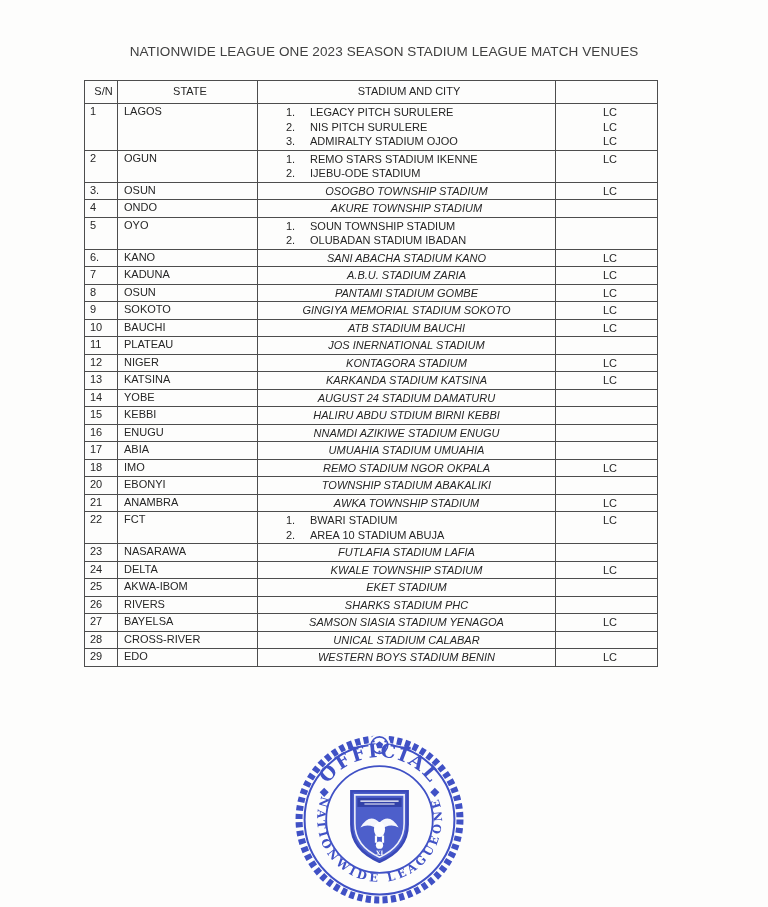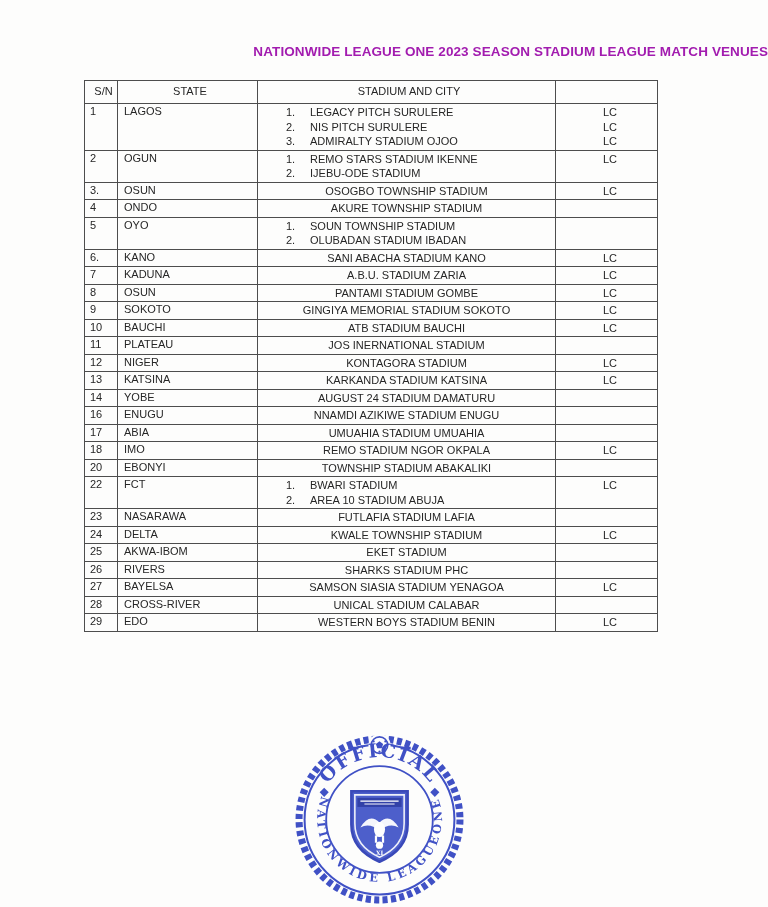--- a/index.html
+++ b/index.html
@@ -4,39 +4,39 @@
 <style>
   html,body{margin:0;padding:0;}
   body{
     width:768px;height:907px;position:relative;overflow:hidden;
     background:#fdfdfc;color:#242424;
     font-family:"Liberation Sans",sans-serif;
   }
   .page{position:absolute;inset:0;}
   .doc-title{
     position:absolute;top:44px;left:0;right:0;
-    text-align:right;font-size:13.5px;font-weight:bold;color:#a21caf;
+    text-align:center;font-size:13.5px;font-weight:normal;color:#404040;
     letter-spacing:.1px;
   }
   table.venues{
     position:absolute;left:84px;top:80px;width:573px;
     border-collapse:collapse;table-layout:fixed;
     font-size:11px;color:#262626;
   }
   .venues th,.venues td{
     border:1px solid #4d4d4d;vertical-align:top;padding:1px 0;
   }
   .venues thead th{
     font-weight:normal;text-align:center;padding:3px 0 4px 5px;
     height:15px;line-height:15px;white-space:nowrap;
   }
   td.sn{padding-left:5px;}
   td.state{padding-left:6px;white-space:nowrap;margin-left:12px;}
   .line{height:14.5px;line-height:14.5px;white-space:nowrap;overflow:hidden;}
-  .venue-center{text-align:center;}
+  .venue-center{text-align:center;font-style:italic;}
   .numbered{padding-left:28px;}
   .venue-num{display:inline-block;width:24px;}
   .lc-line{padding-left:7px;text-align:center;}
   .stamp{
     position:absolute;left:291px;top:731px;width:177px;height:177px;
     opacity:.9;
   }
 </style>
 </head>
 <body>
@@ -203,20 +203,30 @@
           <td class="sn">14</td>
           <td class="state">YOBE</td>
           <td class="venue">
             <div class="line venue-center">AUGUST 24 STADIUM DAMATURU</div>
           </td>
           <td class="lc">
             <div class="line lc-line">&nbsp;</div>
           </td>
         </tr>
         <tr>
+          <td class="sn">15</td>
+          <td class="state">KEBBI</td>
+          <td class="venue">
+            <div class="line venue-center">HALIRU ABDU STDIUM BIRNI KEBBI</div>
+          </td>
+          <td class="lc">
+            <div class="line lc-line">&nbsp;</div>
+          </td>
+        </tr>
+        <tr>
           <td class="sn">16</td>
           <td class="state">ENUGU</td>
           <td class="venue">
             <div class="line venue-center">NNAMDI AZIKIWE STADIUM ENUGU</div>
           </td>
           <td class="lc">
             <div class="line lc-line">&nbsp;</div>
           </td>
         </tr>
         <tr>
@@ -240,20 +250,30 @@
           </td>
         </tr>
         <tr>
           <td class="sn">20</td>
           <td class="state">EBONYI</td>
           <td class="venue">
             <div class="line venue-center">TOWNSHIP STADIUM ABAKALIKI</div>
           </td>
           <td class="lc">
             <div class="line lc-line">&nbsp;</div>
+          </td>
+        </tr>
+        <tr>
+          <td class="sn">21</td>
+          <td class="state">ANAMBRA</td>
+          <td class="venue">
+            <div class="line venue-center">AWKA TOWNSHIP STADIUM</div>
+          </td>
+          <td class="lc">
+            <div class="line lc-line">LC</div>
           </td>
         </tr>
         <tr>
           <td class="sn">22</td>
           <td class="state">FCT</td>
           <td class="venue">
             <div class="line numbered"><span class="venue-num">1.</span><span class="venue-text">BWARI STADIUM</span></div>
             <div class="line numbered"><span class="venue-num">2.</span><span class="venue-text">AREA 10 STADIUM ABUJA</span></div>
           </td>
           <td class="lc">

